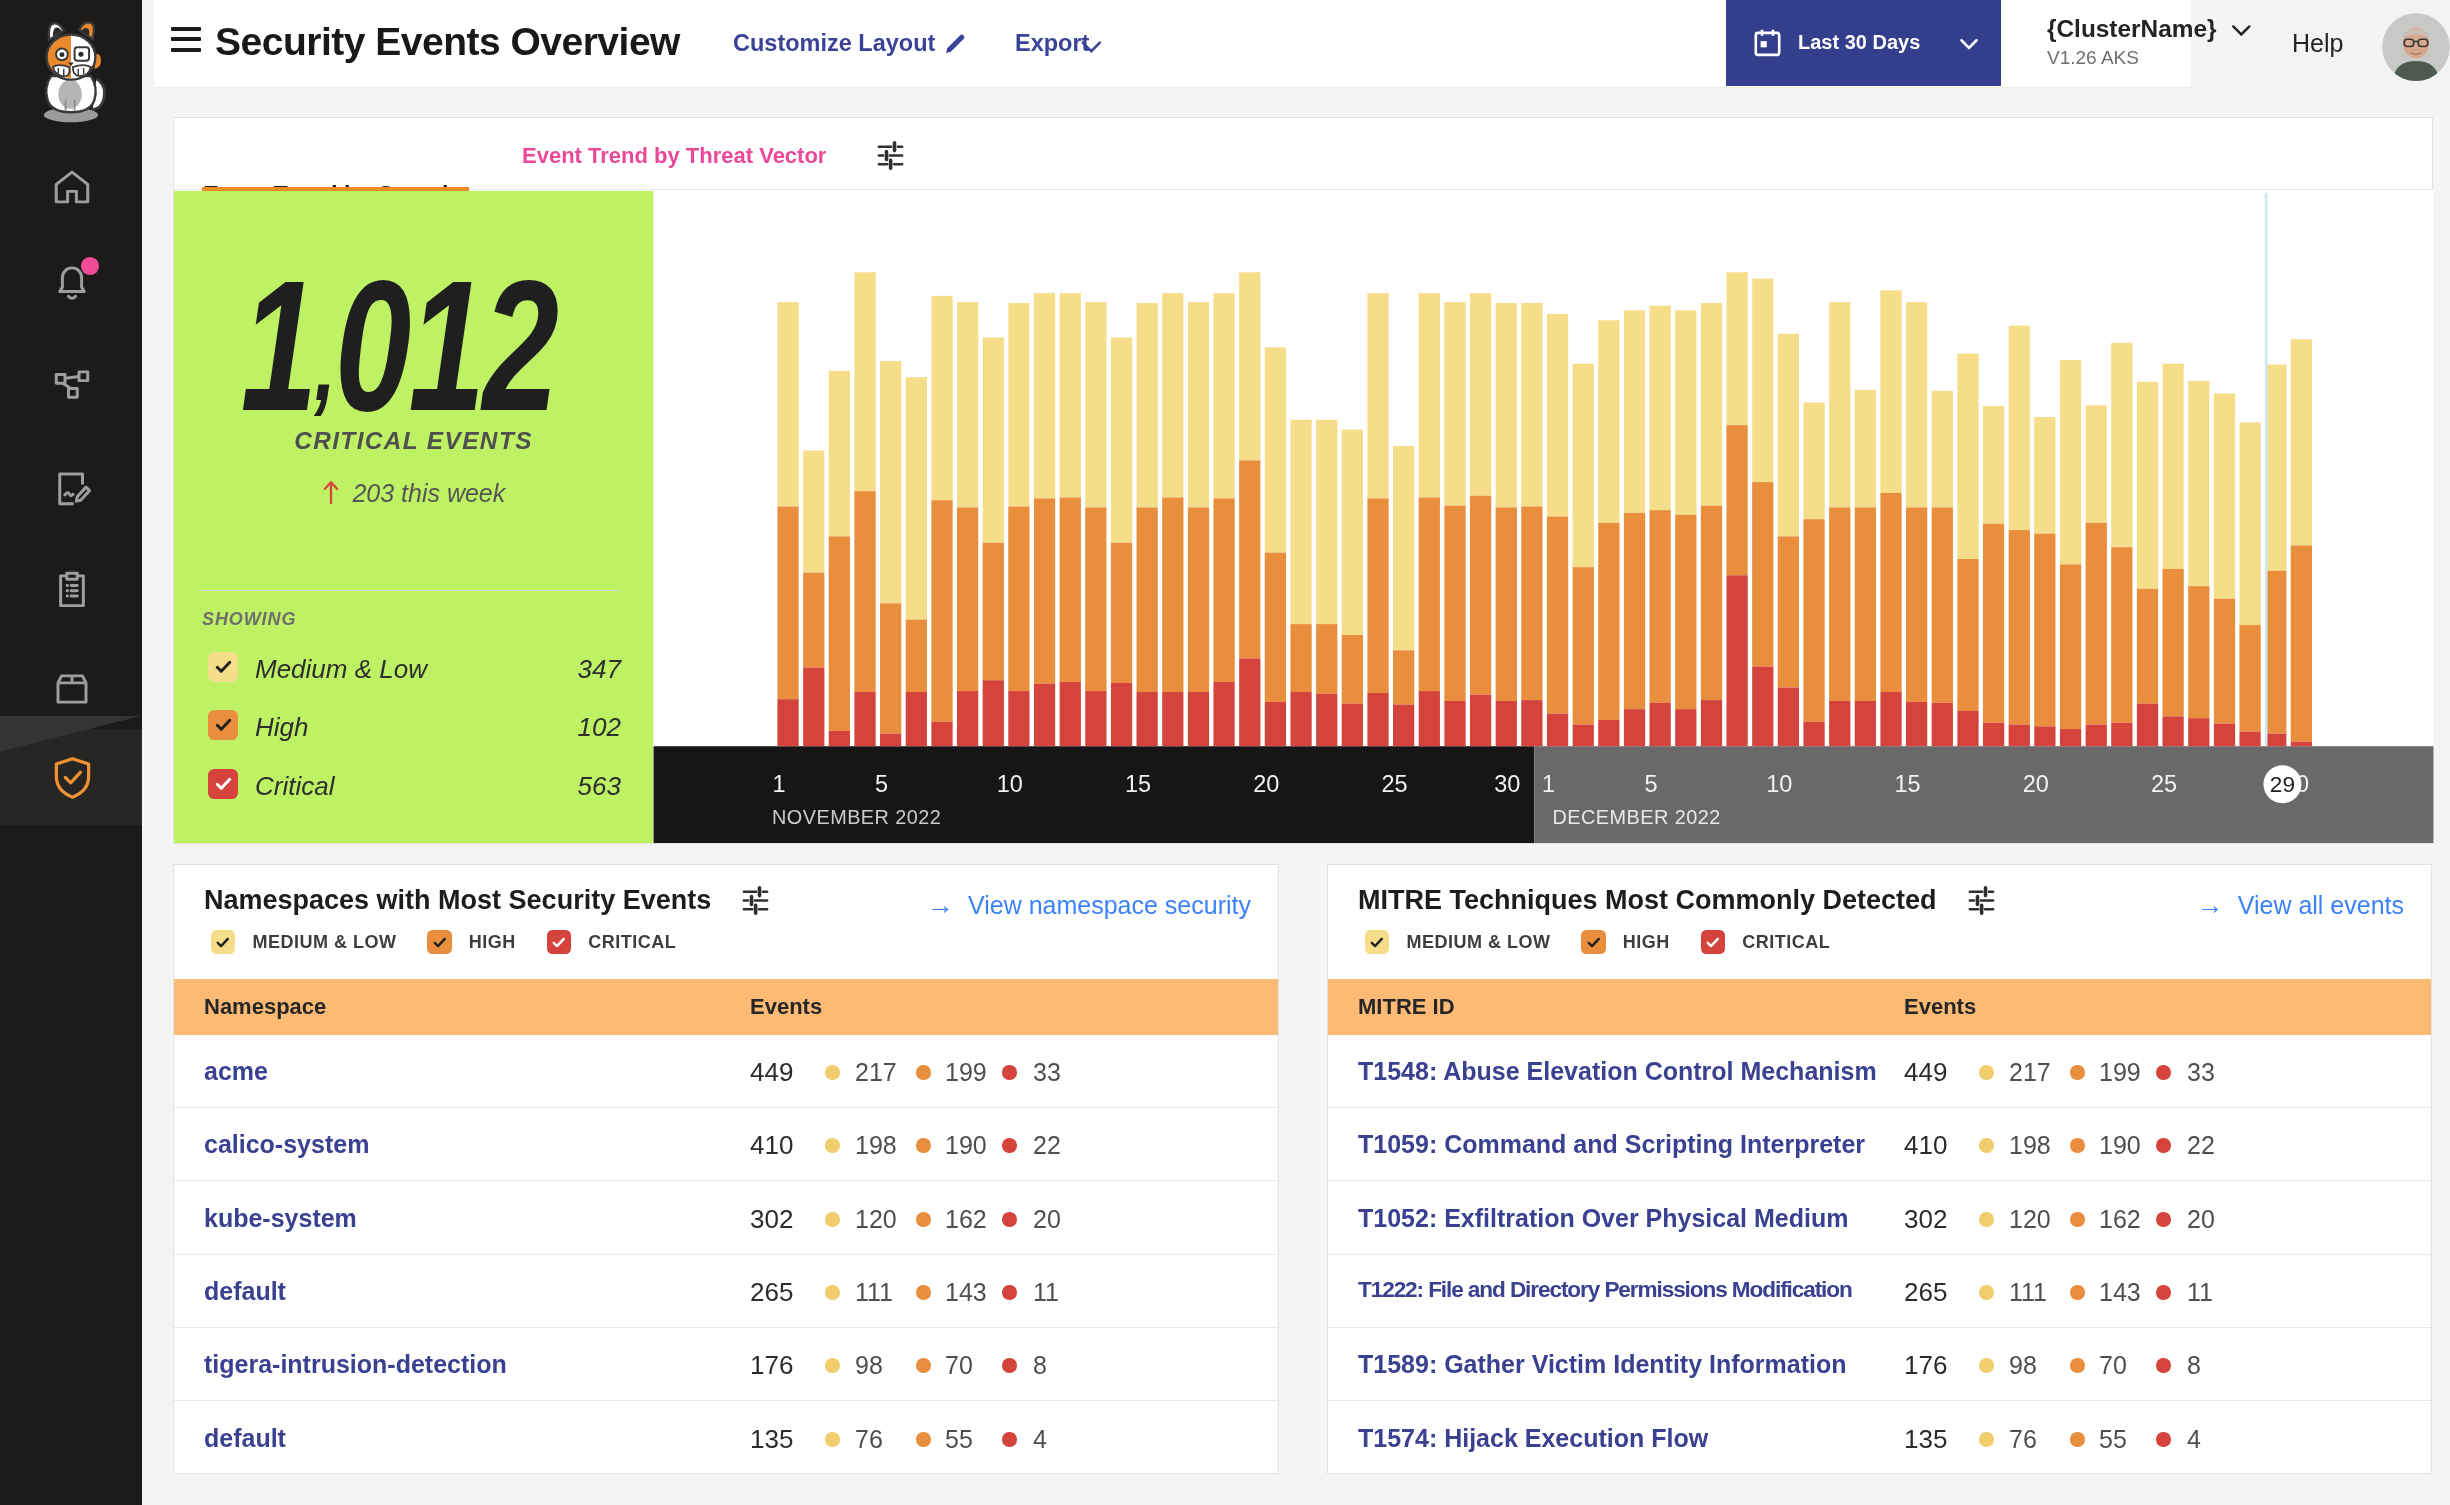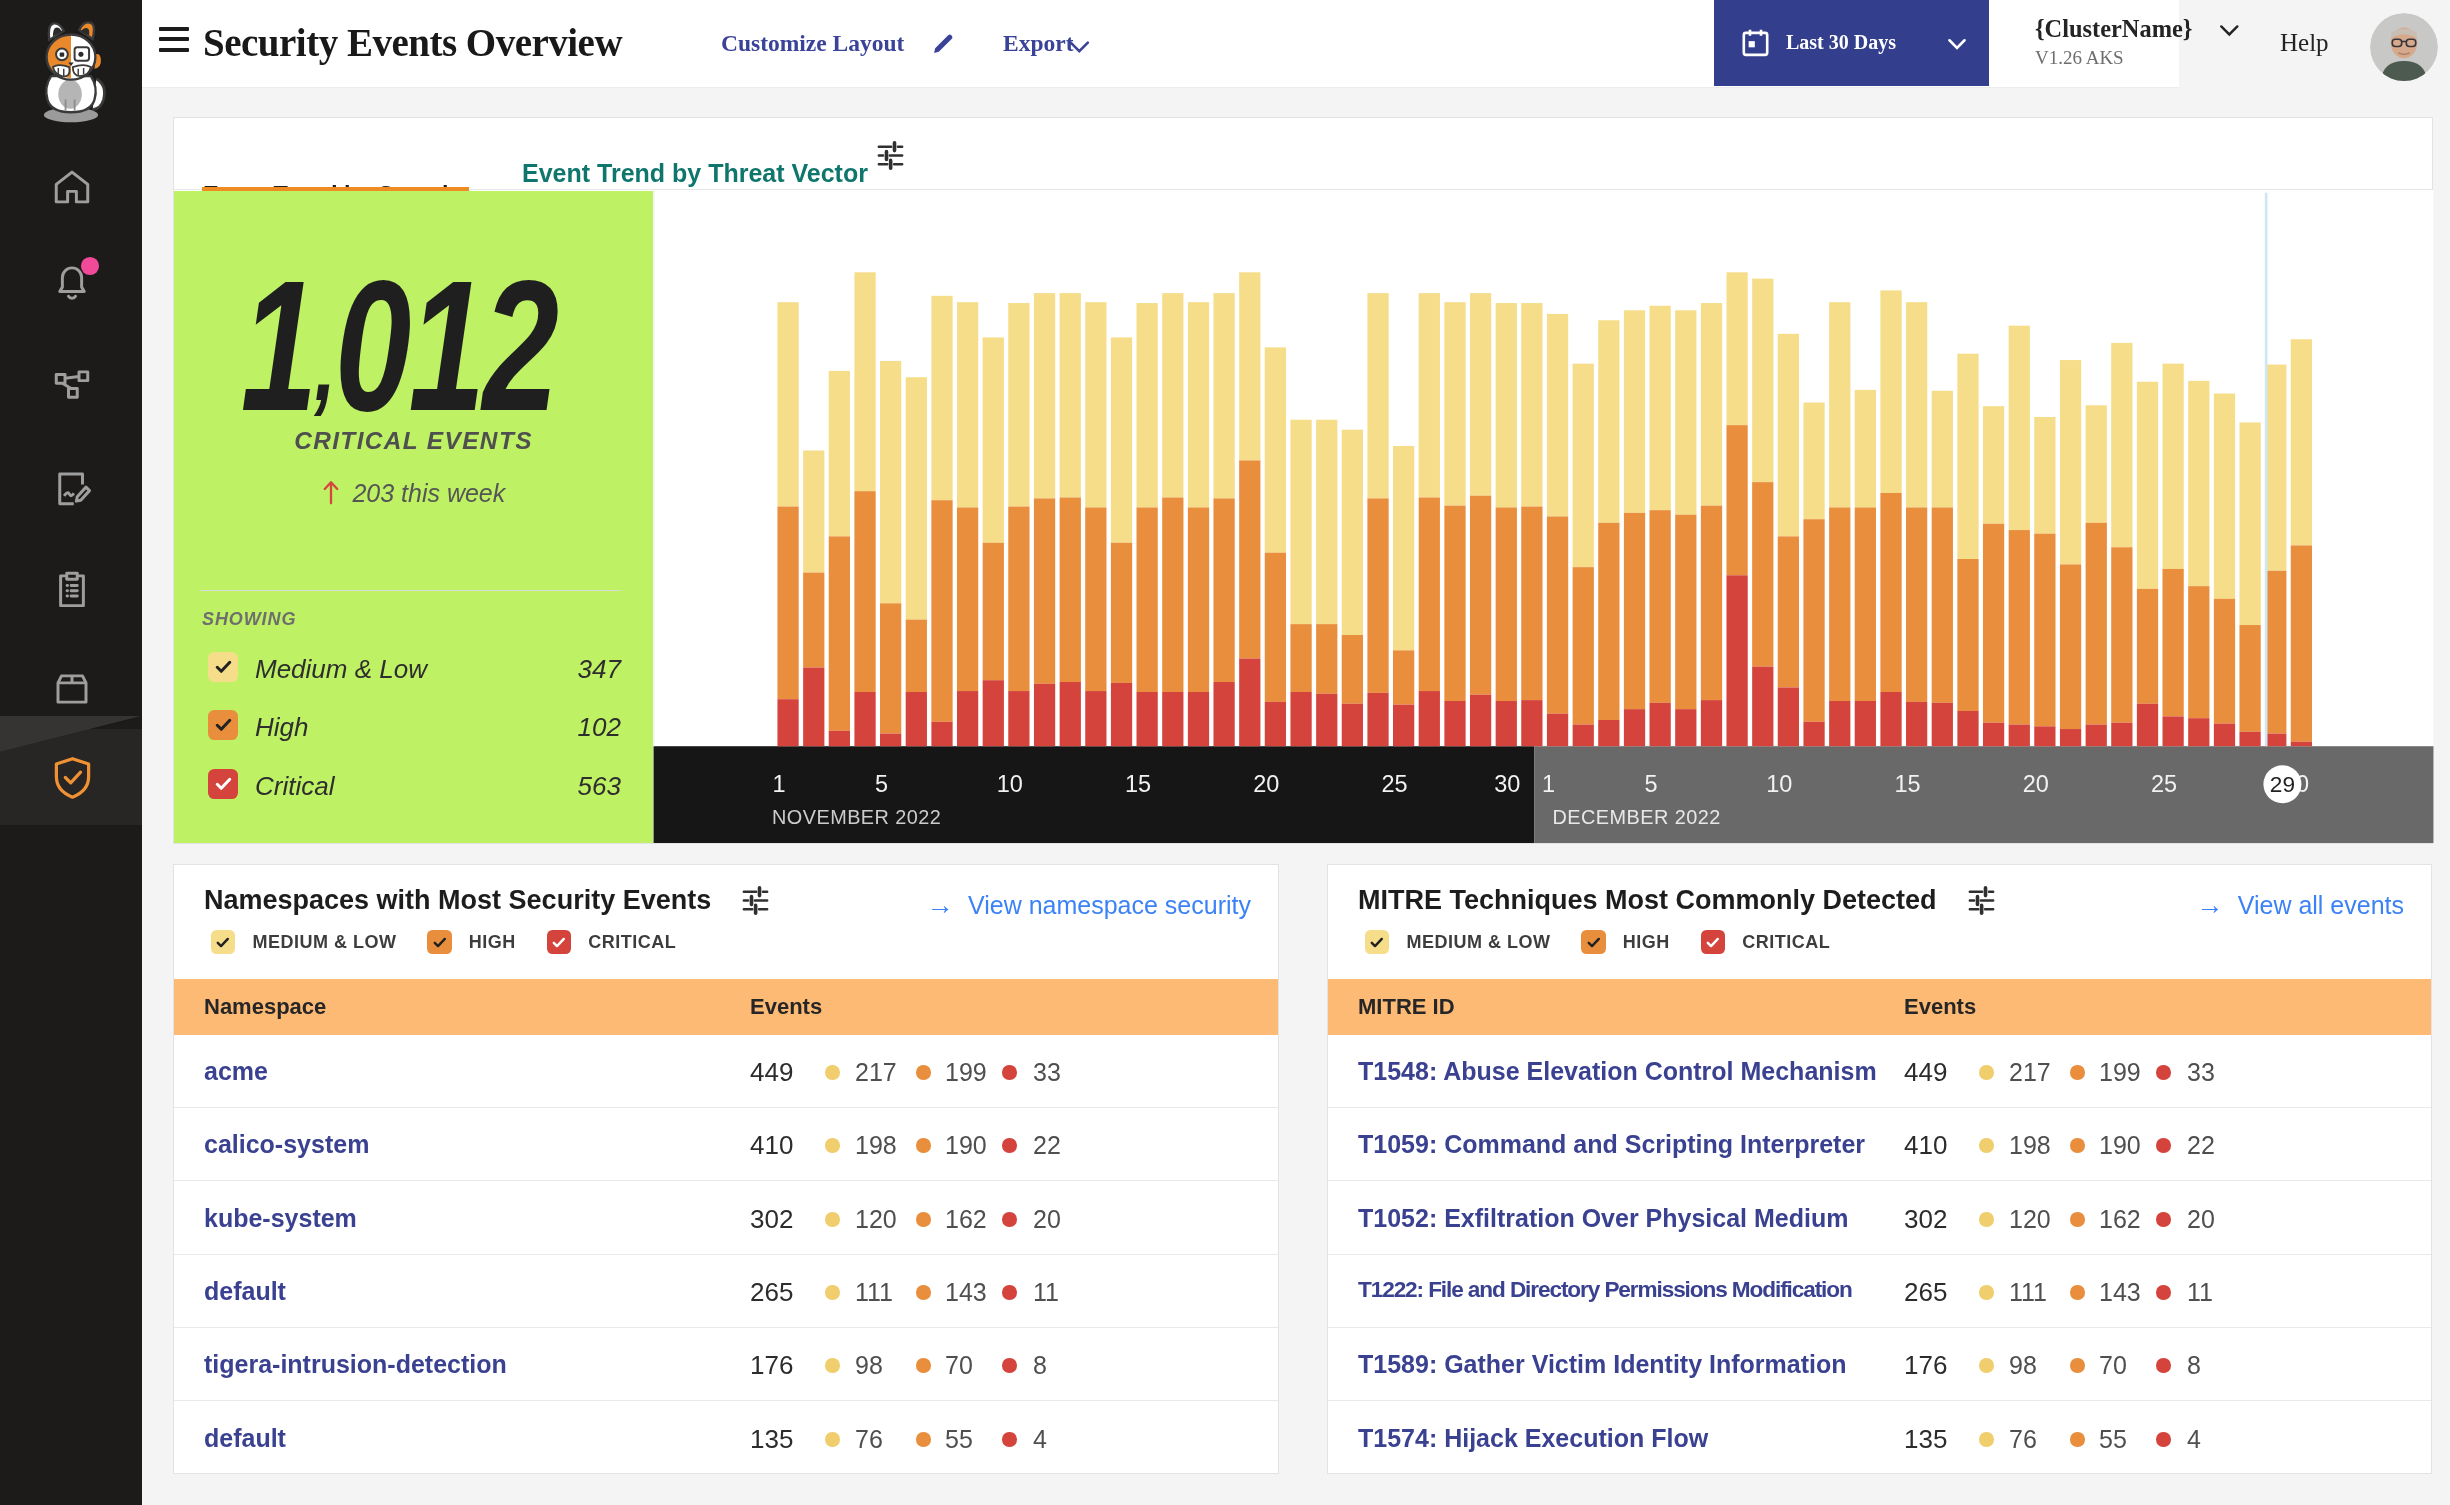--- a/index.html
+++ b/index.html
@@ -6,38 +6,38 @@
 html,body { width:2450px; height:1506px; }
 body { background:#f4f4f4; font-family:"Liberation Sans", sans-serif; position:relative; overflow:hidden; }
 .abs { position:absolute; }
 
 #sidebar { position:absolute; left:0; top:0; width:142px; height:1506px; background:#1c1b1a; }
 #sideactive { position:absolute; left:0; top:729px; width:142px; height:96px; background:#272625; }
 #sideactive:before { content:""; position:absolute; left:0; top:-12.7px; width:142px; height:36px;
   background:linear-gradient(to right bottom, #353433 49%, rgba(0,0,0,0) 50%); }
 .sicon { position:absolute; left:51px; }
 
-#header { position:absolute; left:142px; top:0; width:2037px; height:88px; background:#fff; border-bottom:0.9px solid #ececec;font-family:Liberation Serif, serif; }
+#header { position:absolute; left:154px; top:0; width:2037px; height:88px; background:#fff; border-bottom:0.9px solid #ececec; }
 #hamb { position:absolute; left:17px; top:27px; width:30px; height:25px; }
 #hamb div { height:4.1px; background:#1b1b1b; border-radius:0.9px; margin-bottom:6.3px; }
 #title { position:absolute; left:61px; top:20px; font-size:39px; font-weight:bold; color:#191919; letter-spacing:-0.5px; }
 .hlink { position:absolute; top:30px; font-size:23.5px; font-weight:bold; color:#3a4397; }
 #datebtn { position:absolute; left:1572px; top:0; width:275px; height:86px; background:#333e8c; color:#fff; }
 #datebtn .t { position:absolute; left:72px; top:31px; font-size:20px; font-weight:bold; }
 #cluster { position:absolute; left:1893px; top:14.5px; }
 #cluster .n { font-size:24.4px; font-weight:bold; color:#242424; }
 #cluster .v { font-size:19px; color:#6e6e6e; margin-top:4.5px; }
 #help { position:absolute; left:2138px; top:29px; font-size:25px; color:#242424; }
 #avatar { position:absolute; left:2228px; top:12.7px; width:68px; height:68px; border-radius:50%; overflow:hidden; }
 
 #bigcard { position:absolute; left:173px; top:117px; width:2260px; height:727px; background:#fff; border:0.9px solid #e3e3e3; }
 #tabs { position:absolute; left:0; top:0; width:100%; height:72px; border-bottom:0.9px solid #e7e7e7; }
 #tab1 { position:absolute; left:29px; top:25px; font-size:23.5px; font-weight:bold; color:#1f1f1f;margin-top:39px; }
 #tab1u { position:absolute; left:28px; top:69px; width:267px; height:4.5px; background:#ee8b23; }
-#tab2 { position:absolute; left:348px; top:25px; font-size:25px; font-weight:bold; color:#0f766e;margin-top:16px; }
+#tab2 { position:absolute; left:348px; top:25px; font-size:22px; font-weight:bold; color:#ec4899; }
 #stats { position:absolute; left:0; top:73px; width:479px; height:652px; background:#bef264;font-style:italic; }
 #bignum { position:absolute; left:-15.4px; top:62px; width:100%; text-align:center; font-size:186px; font-weight:bold; color:#1f1f1f; letter-spacing:-3.6px; line-height:1; transform:scaleX(0.74); }
 #seclab { position:absolute; left:0; top:236px; width:100%; text-align:center; font-size:24.4px; font-weight:bold; color:#4f4f4f; letter-spacing:1.4px; }
 #weekrow { position:absolute; left:0; top:288px; width:100%; text-align:center; font-size:25px; color:#555; }
 #sdiv { position:absolute; left:26px; top:399px; width:421px; height:0.9px; background:#dcdcdc; }
 #showing { position:absolute; left:28px; top:418px; font-size:18px; font-weight:bold; color:#6e6e6e; letter-spacing:0.9px; }
 .crow { position:absolute; left:34px; width:413px; height:30px; }
 .crow .lab { position:absolute; left:47px; top:1.8px; font-size:26px; color:#2e2e2e; }
 .crow .val { position:absolute; right:0; top:1.8px; font-size:26px; color:#2e2e2e; }
 .cb { width:30px; height:30px; border-radius:6.3px; display:flex; align-items:center; justify-content:center; }

